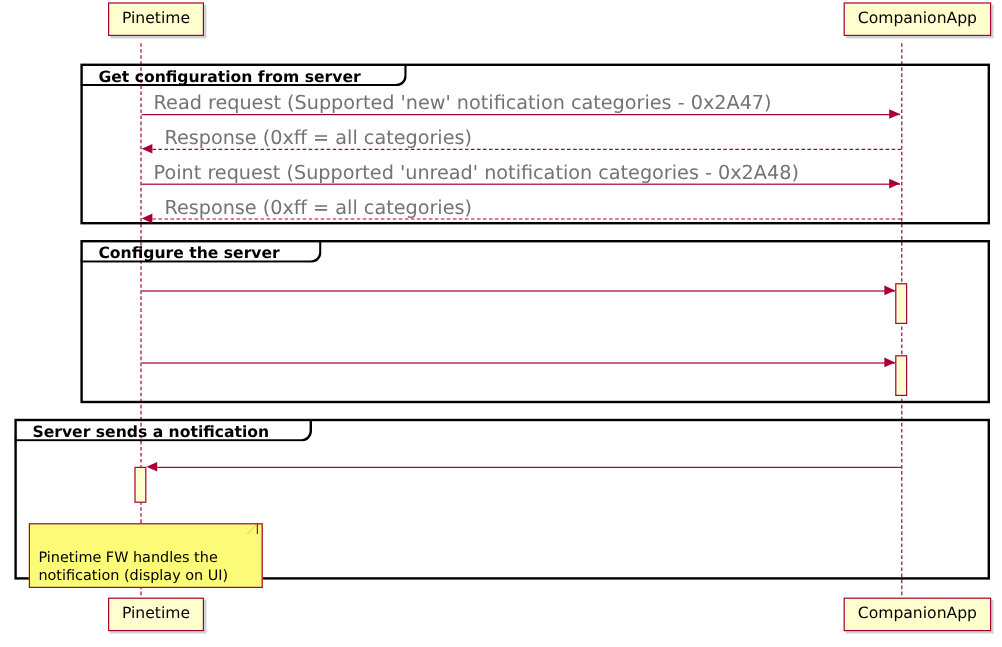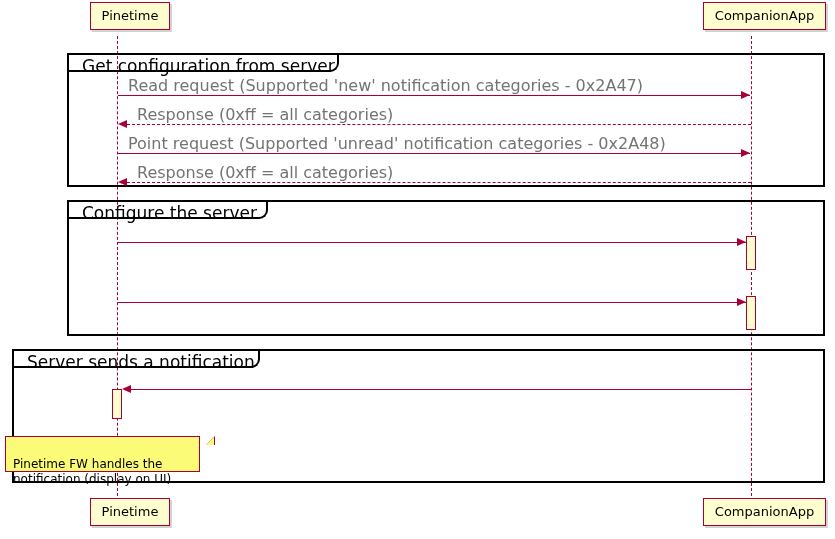--- a/index.html
+++ b/index.html
@@ -51,22 +51,22 @@
   .group-tab {
     position: absolute;
     border-right: 2px solid #000000;
     border-bottom: 2px solid #000000;
     box-sizing: border-box;
     background: transparent;
     border-bottom-right-radius: 9px;
   }
   .group-label {
     position: absolute;
-    font-size: 17px;
-    font-weight: normal;
+    font-size: 13px;
+    font-weight: bold;
     color: #000000;
     white-space: nowrap;
     line-height: 1;
   }
   .msg-line {
     position: absolute;
     height: 0;
     border-top: 1px solid #A80036;
   }
   .msg-line.dashed {
@@ -166,21 +166,21 @@
   <div class="activation" style="left:746px; top:296px; height:34px;"></div>
 
   <div class="group-box" style="left:12px; top:349px; width:813px; height:134px;"></div>
   <div class="group-tab" style="left:12px; top:349px; width:248px; height:19px;"></div>
   <div class="group-label" style="left:27px; top:354px;">Server sends a notification</div>
 
   <div class="msg-line" style="left:131px; top:389px; width:620px;"></div>
   <div class="arrow-head left" style="left:122px; top:385px;"></div>
   <div class="activation" style="left:112px; top:389px; height:30px;"></div>
 
-  <div class="note" style="left:5px; top:436px; width:195px; height:36px;">
+  <div class="note" style="left:24px; top:436px; width:195px; height:54px;">
     <span>Pinetime FW handles the
 notification (display on UI)</span>
   </div>
   <div class="note-fold" style="left:206px; top:436px;"></div>
   <div class="note-fold-inner" style="left:206px; top:437px;"></div>
 
   <div class="participant" style="left:77px; top:498px; width:80px; text-align:center;">
     <span>Pinetime</span>
   </div>
   <div class="participant" style="left:690px; top:498px; width:123px; text-align:center;">

